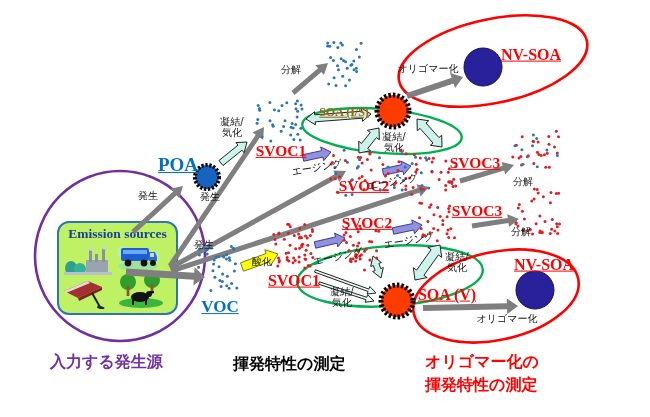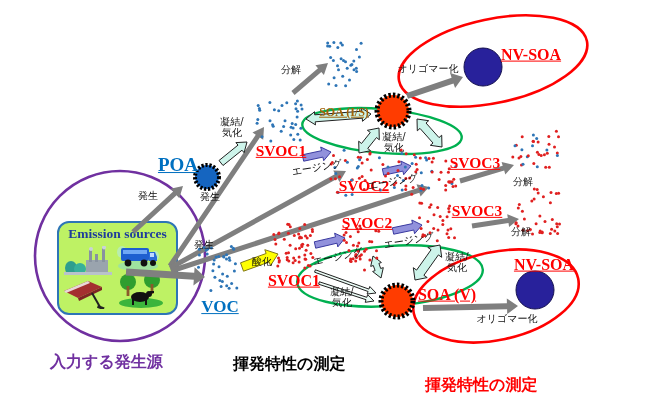--- a/index.html
+++ b/index.html
@@ -520,14 +520,15 @@
   <div class="lbl jp" style="left:317px;top:168px;transform:translate(-50%,-50%) rotate(-10deg)">エージング</div>
   <div class="lbl jp" style="left:393px;top:182px;transform:translate(-50%,-50%) rotate(-10deg)">エージング</div>
   <div class="lbl jp" style="left:338px;top:257px;transform:translate(-50%,-50%) rotate(-12deg)">エージング</div>
   <div class="lbl jp" style="left:409px;top:241px;transform:translate(-50%,-50%) rotate(-10deg)">エージング</div>
   <div class="lbl jp" style="left:262px;top:262px">酸化</div>
   <div class="lbl jp" style="left:428px;top:69px">オリゴマー化</div>
   <div class="lbl jp" style="left:507px;top:319px">オリゴマー化</div>
 
   <div class="caption" style="left:50px;top:352px;color:#7030A0">入力する発生源</div>
   <div class="caption" style="left:233px;top:354px;color:#000000">揮発特性の測定</div>
+  <div class="caption" style="left:425px;top:352px;color:#FF0000">オリゴマー化の</div>
   <div class="caption" style="left:425px;top:375px;color:#FF0000">揮発特性の測定</div>
 </div>
 
 </body></html>

